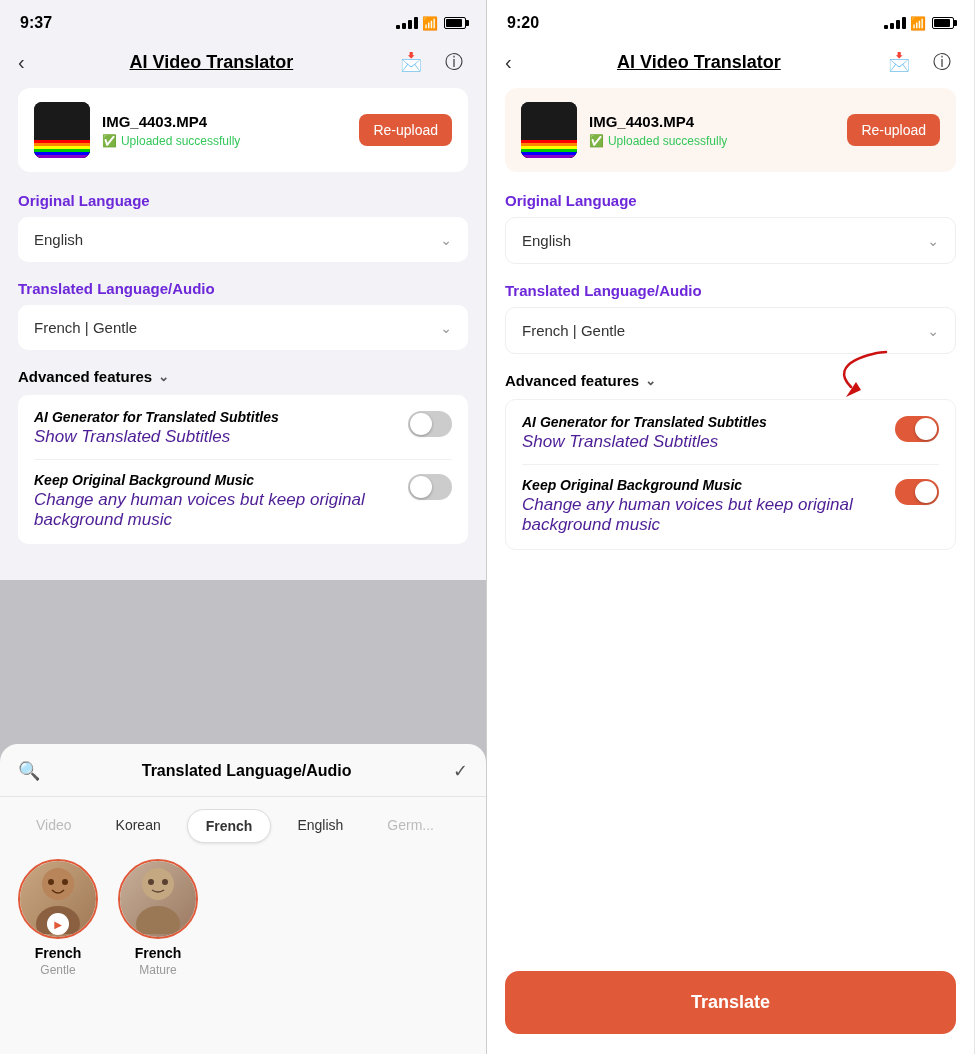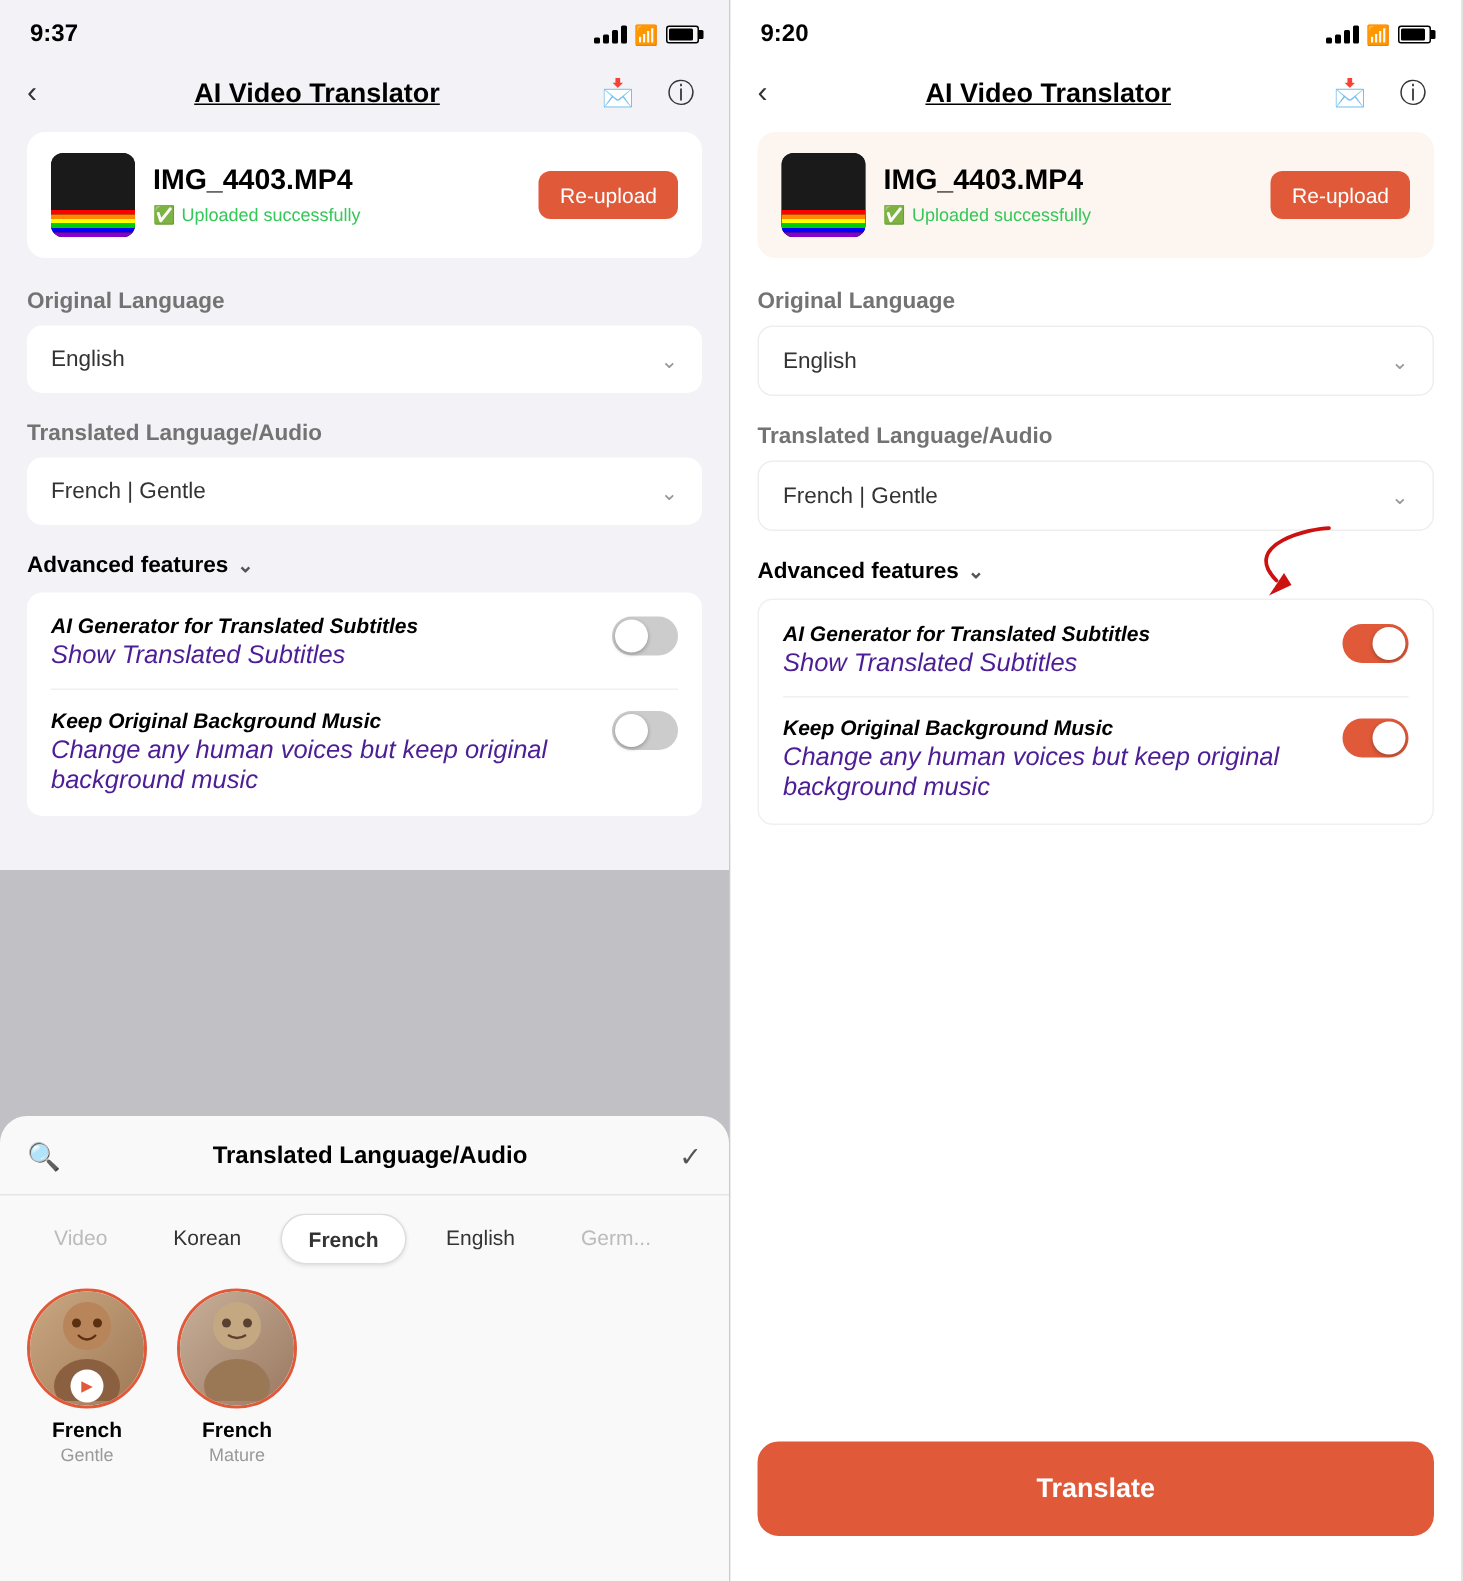--- a/index.html
+++ b/index.html
@@ -147,21 +147,21 @@
       position: absolute;
       bottom: 0;
       left: 0;
       right: 0;
       height: 18px;
     }
     .file-info {
       flex: 1;
     }
     .file-name {
-      font-size: 19px;
+      font-size: 15px;
       font-weight: 600;
       color: #000;
       margin-bottom: 4px;
     }
     .upload-success {
       font-size: 12px;
       color: #34c759;
       display: flex;
       align-items: center;
       gap: 4px;
@@ -175,21 +175,21 @@
       font-size: 14px;
       font-weight: 500;
       cursor: pointer;
       white-space: nowrap;
     }
 
     
     .section-label {
       font-size: 15px;
       font-weight: 700;
-      color: #737373;
+      color: #6d28d9;
       margin-bottom: 8px;
     }
 
     
     .dropdown {
       background: #fff;
       border-radius: 10px;
       padding: 14px 16px;
       display: flex;
       align-items: center;
@@ -386,21 +386,21 @@
     }
     .voice-style {
       font-size: 12px;
       color: #999;
       margin-top: -4px;
     }
 
     
     .translate-area {
       position: absolute;
-      bottom: 30px;
+      bottom: 20px;
       left: 18px;
       right: 18px;
     }
     .translate-btn {
       width: 100%;
       padding: 18px;
       background: #e05a3a;
       color: #fff;
       border: none;
       border-radius: 14px;

